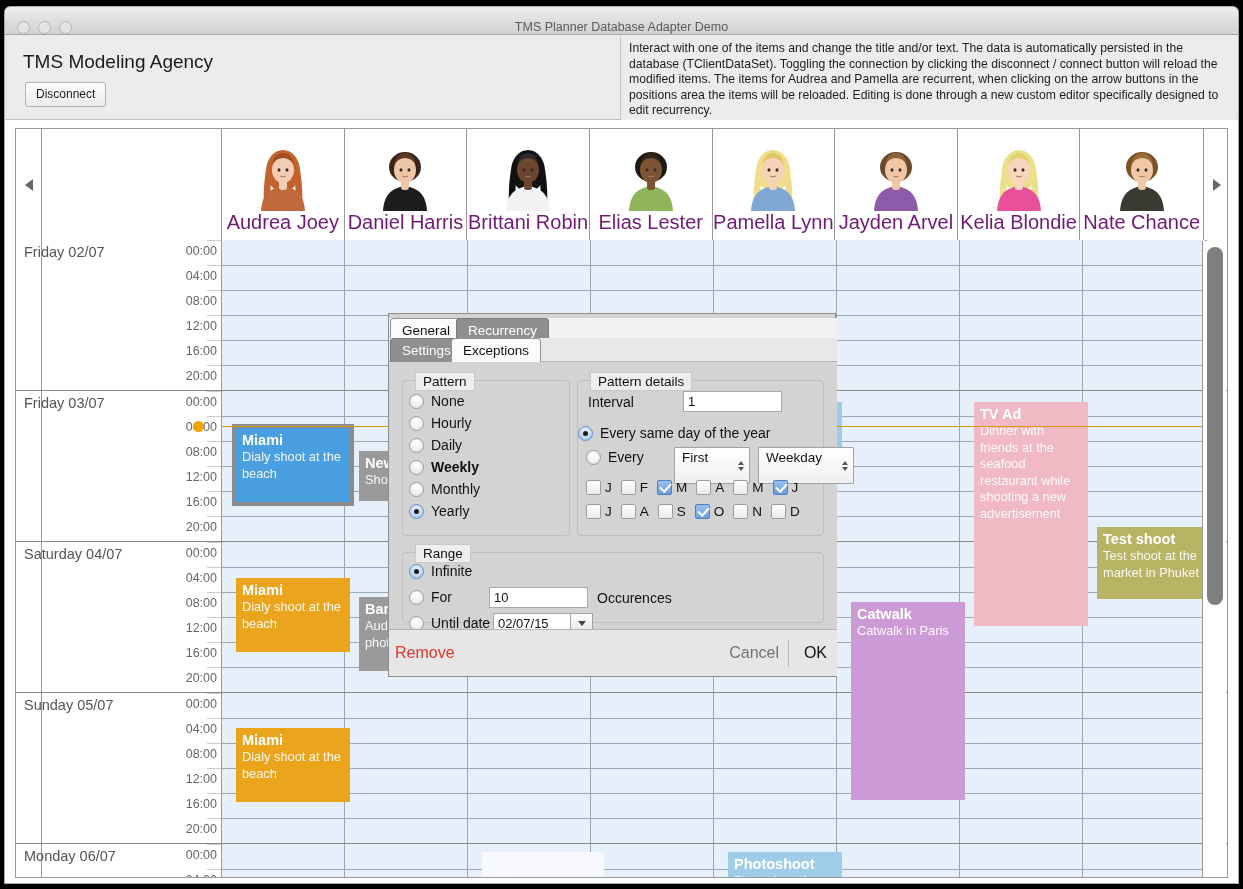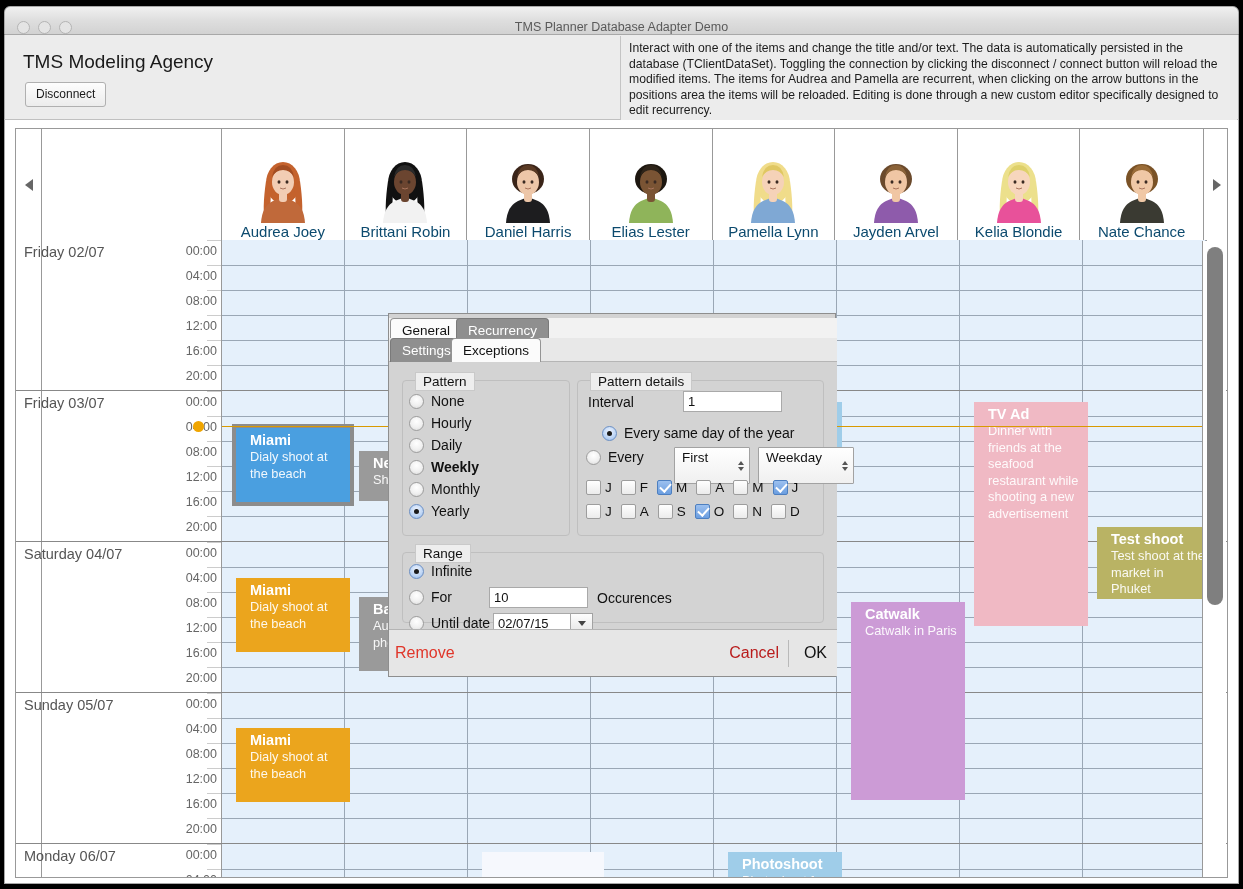--- a/index.html
+++ b/index.html
@@ -96,21 +96,21 @@
     border-right: 1px solid #999; background: #fff;
   }
   .res-wrap { position: absolute; left: 206px; top: 0; height: 111px; width: 981px; display: flex; }
   .res {
     width: 123px; height: 111px; border-right: 1px solid #999;
     display: flex; flex-direction: column; align-items: center; justify-content: flex-end;
     background: #fff;
     cursor: pointer;
   }
   .res:last-child { border-right: none; }
-  .res-name { font-size: 15px; color: #0c4a6e; }
+  .res-name { font-size: 20px; color: #701a75; padding-bottom: 6px; }
   .ava { width: 62px; height: 66px; position: relative; }
   .ava svg { display: block; }
 
   
   .body {
     position: absolute; left: 0; top: 111px; width: 1213px; height: 638px;
     overflow: hidden;
   }
   .daygrp { position: relative; width: 1213px; border-bottom: 1px solid #888; }
   .daylabel {
@@ -140,21 +140,21 @@
     width: 123px; min-width: 123px; border-right: 1px solid #9aa7b5;
     border-top: 1px solid #9aa7b5;
     background: #e5f0fb;
   }
   .ccell.first-in-day { border-top: none; }
   .scrollpad { width: 26px; min-width: 26px; background: #fff; border-left: 1px solid #999; }
 
   
   .ev {
     position: absolute; overflow: hidden; z-index: 5;
-    padding: 3px 5px 0 14px; color: #fff;
+    padding: 3px 5px 0 6px; color: #fff;
   }
   .ev .t { font-size: 14.5px; font-weight: bold; line-height: 18px; }
   .ev .d { font-size: 12.8px; line-height: 16.5px; color: rgba(255,255,255,0.92); }
   .ev.sel { box-shadow: 0 0 0 4px #8c8c8c; }
   .nowline {
     position: absolute; height: 0; border-top: 1px solid #d99a00; z-index: 6;
   }
   .nowdot {
     position: absolute; width: 11px; height: 11px; border-radius: 50%;
     background: #f0a500; z-index: 7;
@@ -252,21 +252,21 @@
     border: 1px solid #a2a2a2; border-left: none; display: flex;
     align-items: center; justify-content: center; cursor: pointer;
   }
   .dropbtn i { width:0;height:0;border-left:4.5px solid transparent;border-right:4.5px solid transparent;border-top:5px solid #444; display:block; }
   .dlgfoot {
     position: absolute; left: 0; bottom: 0; width: 448px; height: 47px;
     background: #e6e6e6; border-top: 1px solid #b4b4b4;
     display: flex; align-items: center;
   }
   .remove-btn { position: absolute; left: 6px; font-size: 16px; color: #e0362a; cursor: pointer; }
-  .cancel-btn { position: absolute; right: 58px; font-size: 16px; color: #b91c1c; cursor: pointer; text-align: center; }
+  .cancel-btn { position: absolute; right: 58px; font-size: 16px; color: #737373; cursor: pointer; text-align: center; }
   .ok-sep { position: absolute; right: 48px; top: 10px; width: 1px; height: 27px; background: #b9b9b9; }
   .ok-btn { position: absolute; right: 10px; font-size: 16px; color: #111; cursor: pointer; }
 </style>
 </head>
 <body>
 
 <div class="window">
 
   <div class="titlebar">
     <div class="traffic">
@@ -305,48 +305,48 @@
     <ellipse cx="27" cy="25" rx="1.5" ry="1.8" fill="#3a2a22"></ellipse>
     <ellipse cx="35" cy="25" rx="1.5" ry="1.8" fill="#3a2a22"></ellipse>
     <path d="M28 31 Q31 33 34 31" stroke="#a9745c" stroke-width="1" fill="none"></path>
   </svg>
               </div>
               <div class="res-name">Audrea Joey</div>
             </div>
             <div class="res">
               <div class="ava">
                 <svg width="62" height="66" viewBox="0 0 62 66">
+    <ellipse cx="31" cy="22" rx="16" ry="15" fill="#3a2418"></ellipse>
+    <path d="M31 40 L41 44 Q52 49 53 66 L9 66 Q10 49 21 44 Z" fill="#1d1d1f"></path>
+    <rect x="27" y="33" width="8" height="12" rx="3" fill="#edc6a8"></rect>
+    <ellipse cx="31" cy="25" rx="11" ry="13" fill="#edc6a8"></ellipse>
+    <path d="M20 20 Q22 8 31 8 Q40 8 42 20 Q38 13 31 13 Q24 13 20 20 Z" fill="#5a3a24"></path>
+    <ellipse cx="27" cy="25" rx="1.5" ry="1.8" fill="#3a2a22"></ellipse>
+    <ellipse cx="35" cy="25" rx="1.5" ry="1.8" fill="#3a2a22"></ellipse>
+    <path d="M28 31 Q31 33 34 31" stroke="#a9745c" stroke-width="1" fill="none"></path>
+  </svg>
+              </div>
+              <div class="res-name">Daniel Harris</div>
+            </div>
+            <div class="res">
+              <div class="ava">
+                <svg width="62" height="66" viewBox="0 0 62 66">
     <ellipse cx="31" cy="26" rx="17" ry="21" fill="#111111"></ellipse>
        <path d="M14 24 Q10 52 13 66 L20 66 Q17 45 20 28 Z" fill="#111111"></path>
        <path d="M48 24 Q52 52 49 66 L42 66 Q45 45 42 28 Z" fill="#111111"></path>
     <path d="M31 40 L41 44 Q52 49 53 66 L9 66 Q10 49 21 44 Z" fill="#f2f2f2"></path>
     <rect x="27" y="33" width="8" height="12" rx="3" fill="#6b4530"></rect>
     <ellipse cx="31" cy="25" rx="11" ry="13" fill="#6b4530"></ellipse>
     <path d="M20 20 Q22 8 31 8 Q40 8 42 20 Q38 13 31 13 Q24 13 20 20 Z" fill="#2a2a2a"></path>
     <ellipse cx="27" cy="25" rx="1.5" ry="1.8" fill="#3a2a22"></ellipse>
     <ellipse cx="35" cy="25" rx="1.5" ry="1.8" fill="#3a2a22"></ellipse>
     <path d="M28 31 Q31 33 34 31" stroke="#a9745c" stroke-width="1" fill="none"></path>
   </svg>
               </div>
               <div class="res-name">Brittani Robin</div>
-            </div>
-            <div class="res">
-              <div class="ava">
-                <svg width="62" height="66" viewBox="0 0 62 66">
-    <ellipse cx="31" cy="22" rx="16" ry="15" fill="#3a2418"></ellipse>
-    <path d="M31 40 L41 44 Q52 49 53 66 L9 66 Q10 49 21 44 Z" fill="#1d1d1f"></path>
-    <rect x="27" y="33" width="8" height="12" rx="3" fill="#edc6a8"></rect>
-    <ellipse cx="31" cy="25" rx="11" ry="13" fill="#edc6a8"></ellipse>
-    <path d="M20 20 Q22 8 31 8 Q40 8 42 20 Q38 13 31 13 Q24 13 20 20 Z" fill="#5a3a24"></path>
-    <ellipse cx="27" cy="25" rx="1.5" ry="1.8" fill="#3a2a22"></ellipse>
-    <ellipse cx="35" cy="25" rx="1.5" ry="1.8" fill="#3a2a22"></ellipse>
-    <path d="M28 31 Q31 33 34 31" stroke="#a9745c" stroke-width="1" fill="none"></path>
-  </svg>
-              </div>
-              <div class="res-name">Daniel Harris</div>
             </div>
             <div class="res">
               <div class="ava">
                 <svg width="62" height="66" viewBox="0 0 62 66">
     <ellipse cx="31" cy="22" rx="16" ry="15" fill="#1d1710"></ellipse>
     <path d="M31 40 L41 44 Q52 49 53 66 L9 66 Q10 49 21 44 Z" fill="#8fb45a"></path>
     <rect x="27" y="33" width="8" height="12" rx="3" fill="#7a5434"></rect>
     <ellipse cx="31" cy="25" rx="11" ry="13" fill="#7a5434"></ellipse>
     <path d="M20 20 Q22 8 31 8 Q40 8 42 20 Q38 13 31 13 Q24 13 20 20 Z" fill="#2e2419"></path>
     <ellipse cx="27" cy="25" rx="1.5" ry="1.8" fill="#3a2a22"></ellipse>
@@ -907,21 +907,21 @@
             </div>
           </div>
       </div>
 
       <div class="group" style="left:188px; top:18px; width:247px; height:156px;">
         <div class="grouplabel">Pattern details</div>
 
         <div class="lbl" style="position:absolute; left:10px; top:13px;text-align:center;">Interval</div>
         <input class="txtfield" style="position: absolute; left: 105px; top: 10px; width: 99px; height: 21px;" value="1">
 
-        <div class="radio" style="position:absolute; left:24px; top:44px;justify-content:center;">
+        <div class="radio" style="position:absolute; left:0; top:44px;justify-content:center;">
           <span class="rb on"></span>
           <span class="lbl">Every same day of the year</span>
         </div>
 
         <div class="radio" style="position:absolute; left:8px; top:68px;">
           <span class="rb"></span>
           <span class="lbl">Every</span>
         </div>
         <div class="spinbox" style="position:absolute; left:96px; top:66px; width:76px;">
           <span>First</span>

